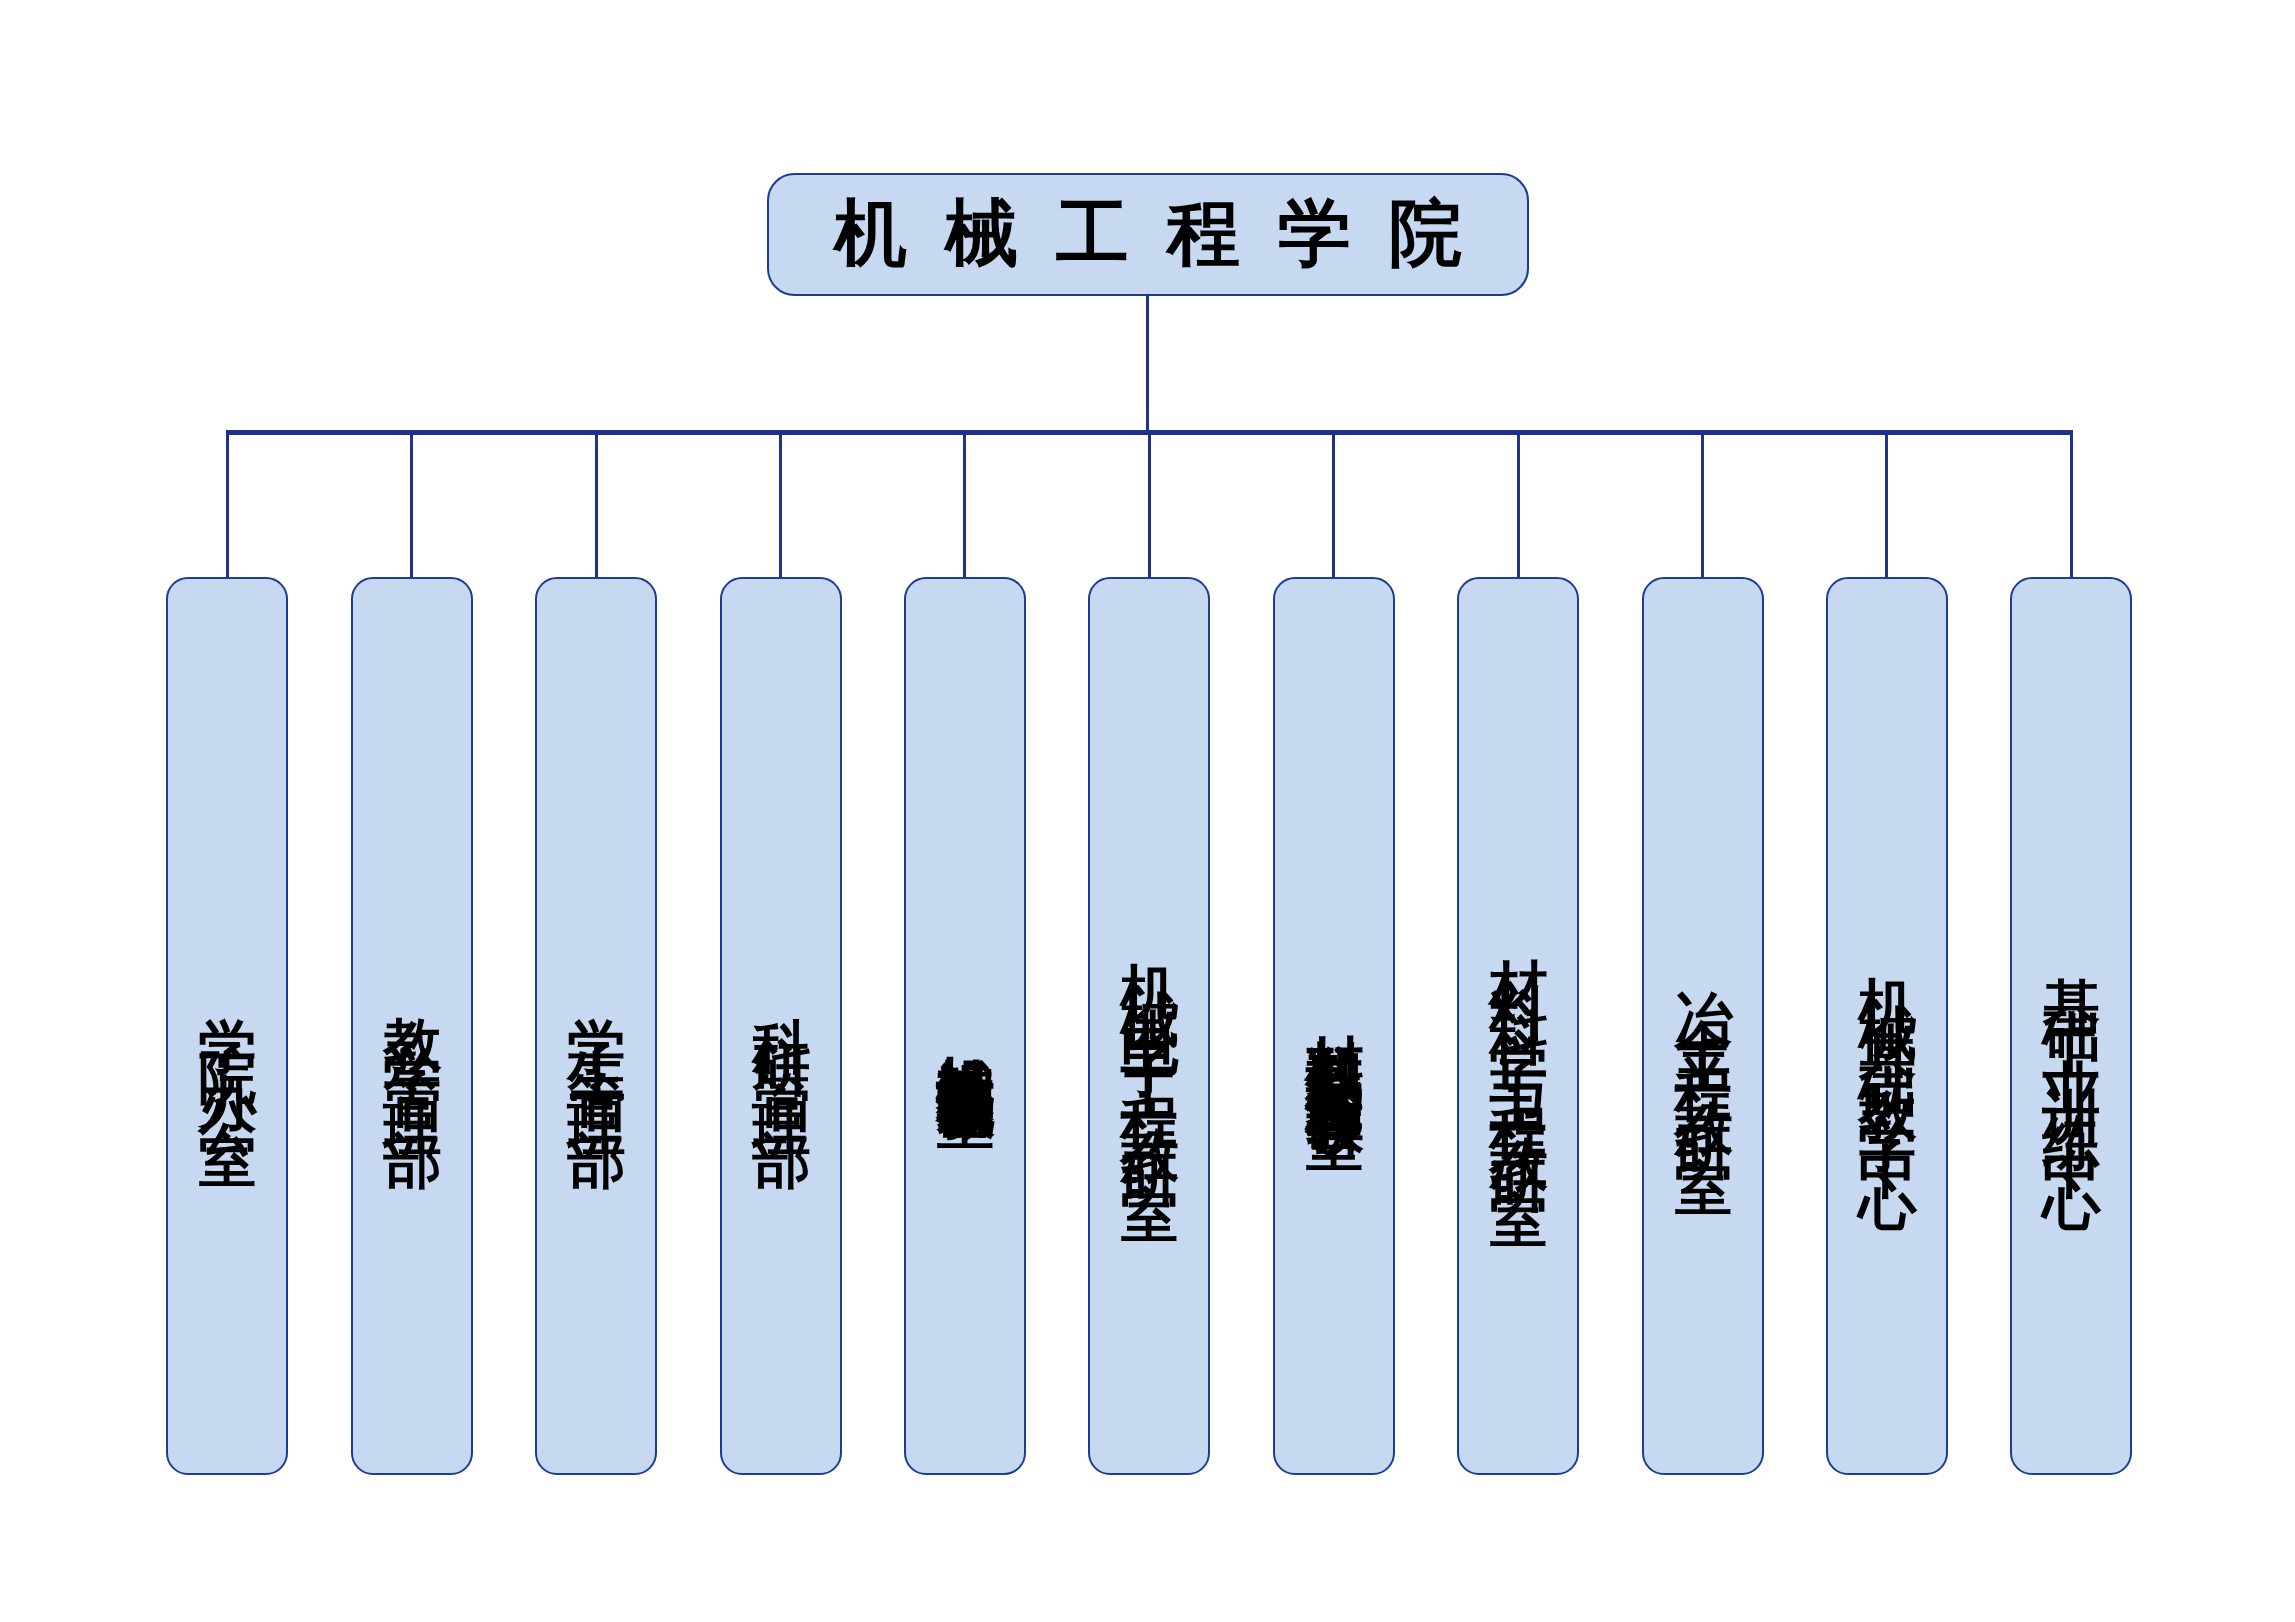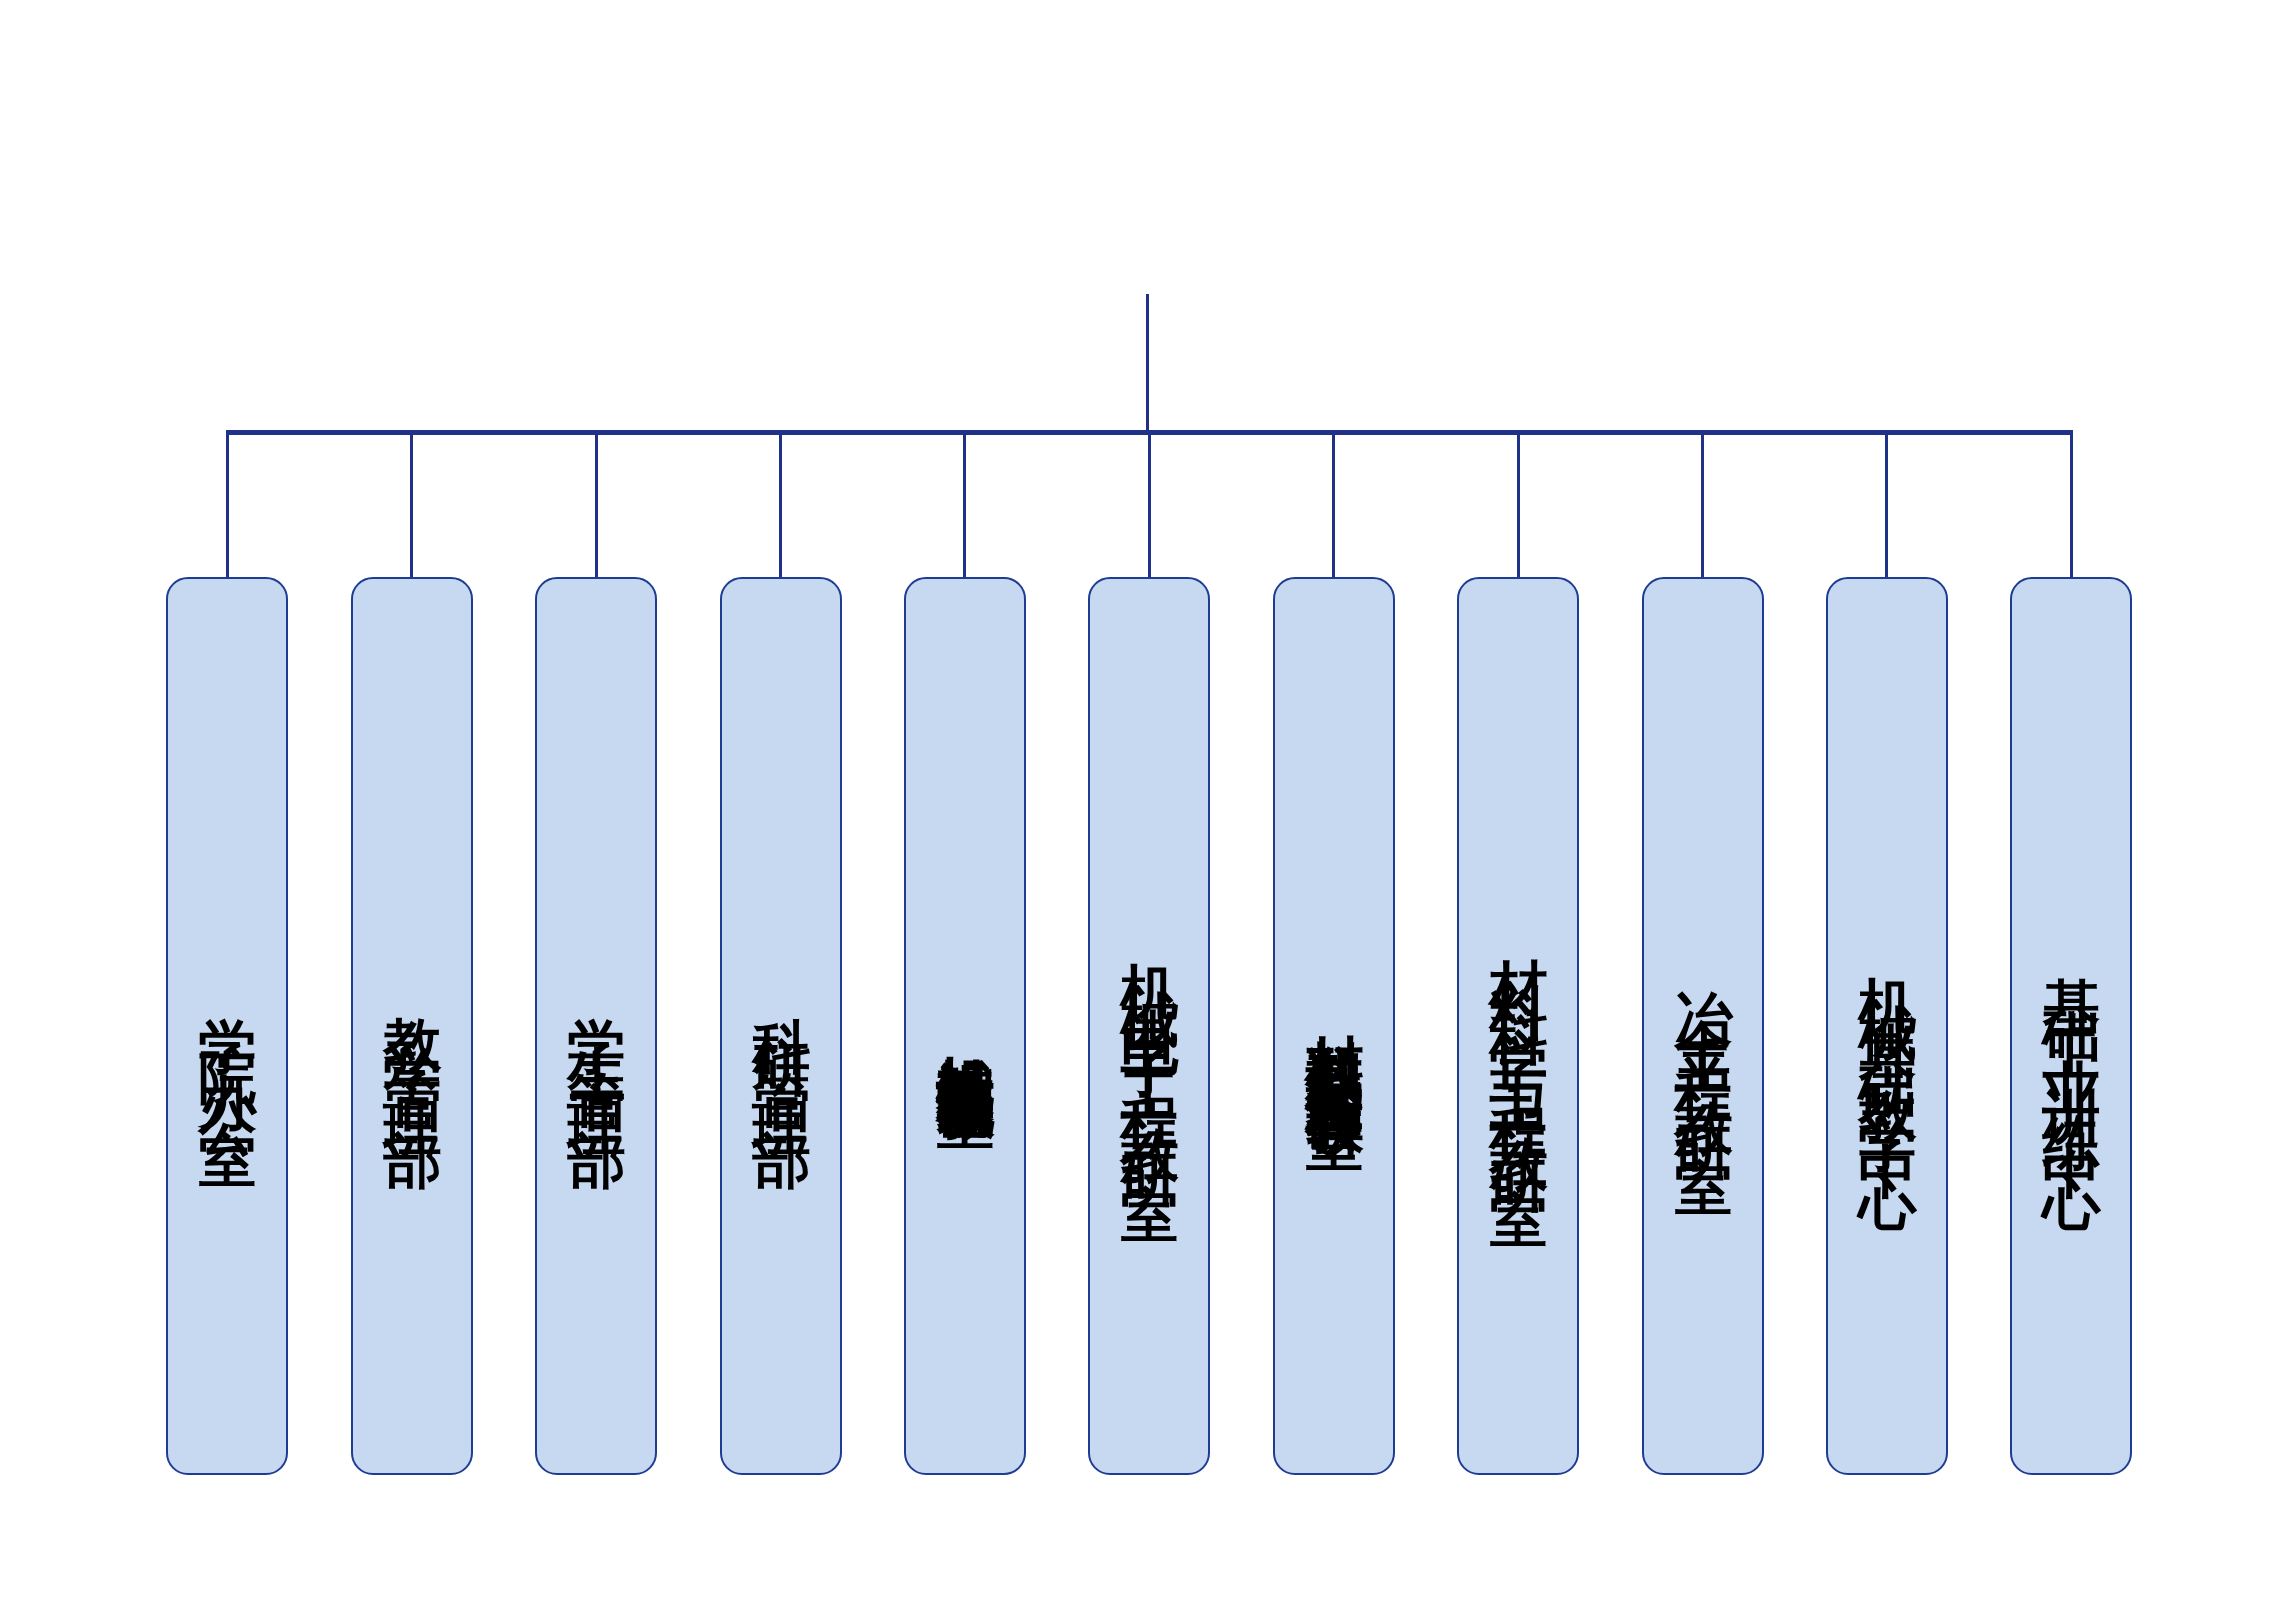--- a/index.html
+++ b/index.html
@@ -83,20 +83,23 @@
     top: 432px;
     width: 2.6px;
     height: 147px;
   }
 </style>
 </head>
 <body>
 
 <div class="canvas">
 
+  <div class="node root-node">
+    <span class="h-label">机械工程学院</span>
+  </div>
 
   <div class="line stem"></div>
   <div class="line hline"></div>
   <div class="line drop" style="left:226px"></div>
   <div class="line drop" style="left:410px"></div>
   <div class="line drop" style="left:595px"></div>
   <div class="line drop" style="left:779px"></div>
   <div class="line drop" style="left:963px"></div>
   <div class="line drop" style="left:1148px"></div>
   <div class="line drop" style="left:1332px"></div>

